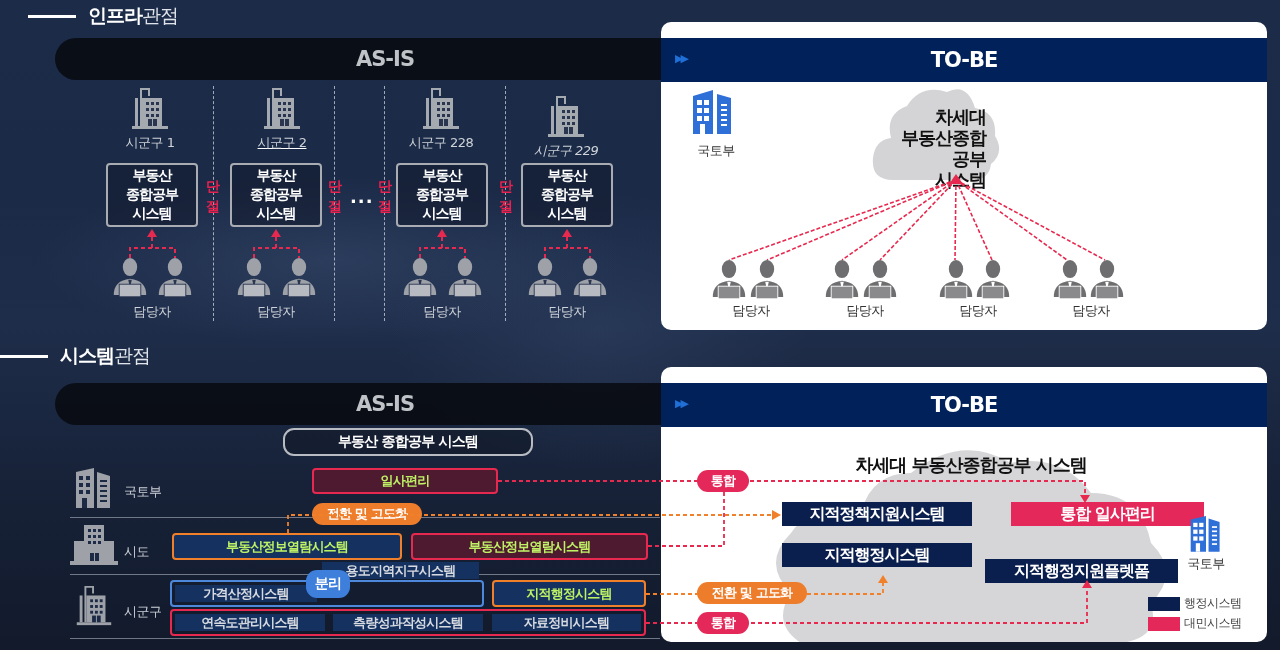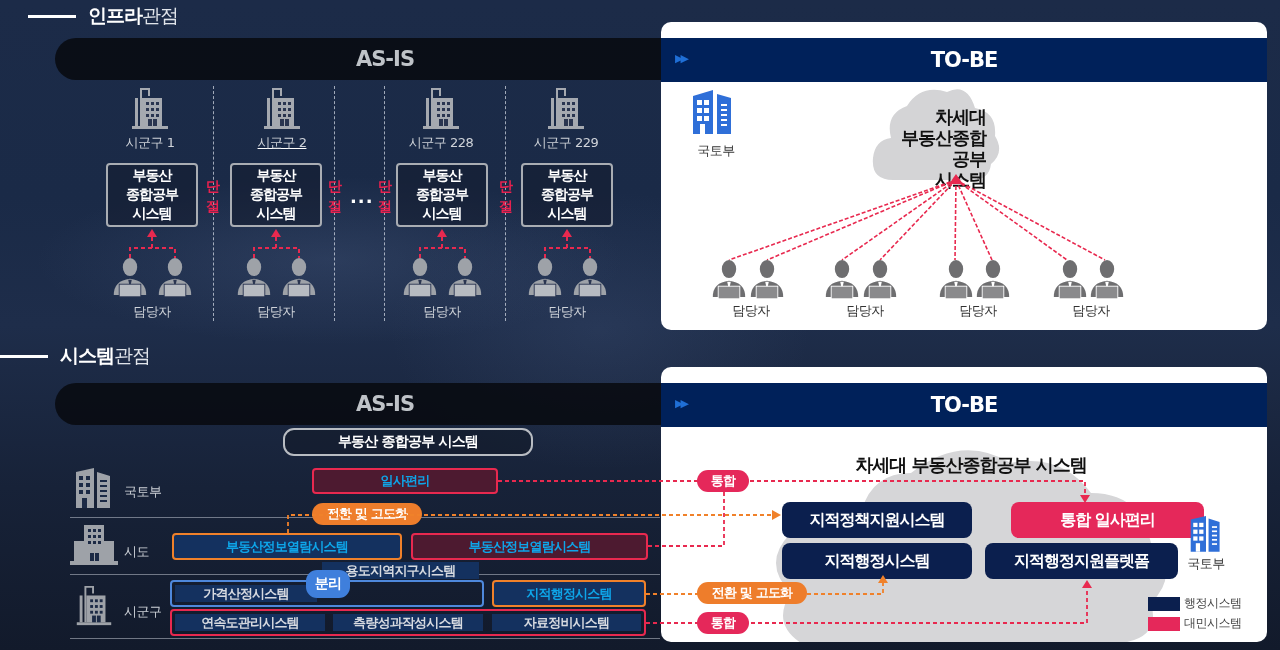--- a/index.html
+++ b/index.html
@@ -68,41 +68,41 @@
     position: absolute; text-align: right; font-weight: bold; color: #111; font-size: 18px; line-height: 21px; letter-spacing: -1px;
   }
   .small-label { position: absolute; font-size: 13px; color: #333; text-align: center; letter-spacing: -0.5px; }
 
   
   .row-label { position: absolute; font-size: 13px; color: #cfd3d9; letter-spacing: -0.5px; }
   .hline { position: absolute; height: 1px; background: rgba(190,195,205,0.55); }
   .sbox {
     position: absolute; height: 22px; border-radius: 4px;
     display: flex; align-items: center; justify-content: center;
-    font-size: 13px; font-weight: bold; color: #0ea5e9; letter-spacing: -0.8px;
+    font-size: 13px; font-weight: bold; color: #bef264; letter-spacing: -0.8px;
   }
   .sbox.navy { background: #14315f; }
   .sbox.maroon { background: #4d1a30; }
   .sbox.border-orange { border: 2.5px solid #f0812a; }
   .sbox.border-red { border: 2.5px solid #e8294f; }
   .sbox.border-blue { border: 2.5px solid #4e88dc; }
   .sbox.border-gray { border: 2px solid #b8bcc2; background: rgba(18,26,42,0.6); }
   .cell { position: absolute; height: 17px; display: flex; align-items: center; justify-content: center;
     font-size: 13px; font-weight: bold; color: #d7dae0; background: #14315f; letter-spacing: -0.8px; }
   .pill {
     position: absolute; height: 22px; border-radius: 11px;
     display: flex; align-items: center; justify-content: center;
     font-size: 13px; font-weight: bold; color: #fff; letter-spacing: -0.8px; padding: 0 8px;
   }
   .pill.orange { background: #ee7d2b; }
   .pill.red { background: #e5285a; }
   .pill.blue { background: #3f7fdc; }
 
   .tobe-sys {
-    position: absolute; height: 36px; border-radius: 8px;
+    position: absolute; height: 24px; border-radius: 0;
     display: flex; align-items: center; justify-content: center;
     font-size: 16px; font-weight: bold; color: #fff; letter-spacing: -1px;
   }
   .tobe-sys.navy { background: #0b1f4e; }
   .tobe-sys.red { background: #e5285a; }
   .legend-item { position: absolute; display: flex; align-items: center; font-size: 12px; color: #444; letter-spacing: -0.5px; }
   .legend-item .sw { width: 32px; height: 14px; margin-right: 4px; }
   svg.overlay { position: absolute; left: 0; top: 0; pointer-events: none; }
 </style>
 </head>
@@ -185,21 +185,21 @@
         <rect x="24" y="22" width="3" height="3"></rect>
         <rect x="14" y="28" width="3" height="3"></rect>
         <rect x="19" y="28" width="3" height="3"></rect>
         <rect x="24" y="28" width="3" height="3"></rect>
         <rect x="16" y="33" width="4" height="7"></rect>
         <rect x="21" y="33" width="4" height="7"></rect>
       </g>
     </svg>
   <div class="city-label">시군구 228</div>
 </div>
-<div class="city-col" style="left:516px; top:86px;">
+<div class="city-col" style="left:516px; top:94px;font-style:italic;">
   <svg class="bld" width="36" height="46" viewBox="0 0 36 46">
       <g fill="#a5a9b0">
         <path d="M8 2h10v8h-2V4h-6v36H8z"></path>
         <rect x="3" y="12" width="3" height="28"></rect>
         <rect x="10" y="12" width="20" height="28"></rect>
         <rect x="0" y="40" width="36" height="3"></rect>
       </g>
       <g fill="#2a3550">
         <rect x="14" y="16" width="3" height="3"></rect>
         <rect x="19" y="16" width="3" height="3"></rect>
@@ -472,21 +472,21 @@
     <span>TO-BE</span>
   </div>
   <svg style="position:absolute; left:100px; top:66px;" width="420" height="210" viewBox="0 0 420 210">
     <path d="M40 210 Q10 190 30 160 Q0 130 30 100 Q50 70 100 80 Q110 40 150 40 Q200 0 250 30 Q300 20 330 60 Q380 60 390 110 Q420 140 390 170 Q400 205 360 210 Z" fill="#d6d6d8"></path>
   </svg>
   <div style="position:absolute; left:140px; top:86px; width:340px; text-align:center; font-size:18px; font-weight:bold; color:#111; letter-spacing:-1px;">차세대 부동산종합공부 시스템</div>
 
   <div class="tobe-sys navy" style="left:121px; top:135px; width:190px;">지적정책지원시스템</div>
   <div class="tobe-sys red" style="left:324px; top:135px; width:193px;margin-left:26px;">통합 일사편리</div>
   <div class="tobe-sys navy" style="left:121px; top:176px; width:190px;">지적행정시스템</div>
-  <div class="tobe-sys navy" style="left:324px; top:176px; width:193px;">지적행정지원플렛폼</div>
+  <div class="tobe-sys navy" style="left:324px; top:192px; width:193px;">지적행정지원플렛폼</div>
 
   <svg style="position:absolute; left:528px; top:147px;" width="34" height="38" viewBox="0 0 40 44">
     <path d="M2 6 L20 2 V44 H2 Z" fill="#2f6fd8"></path>
       <path d="M23 5 L36 9 V44 H23 Z" fill="#2f6fd8"></path>
     <g fill="#fff">
         <rect x="5" y="10" width="5" height="5"></rect>
         <rect x="12" y="10" width="5" height="5"></rect>
         <rect x="5" y="18" width="5" height="5"></rect>
         <rect x="12" y="18" width="5" height="5"></rect>
         <rect x="5" y="26" width="5" height="5"></rect>

